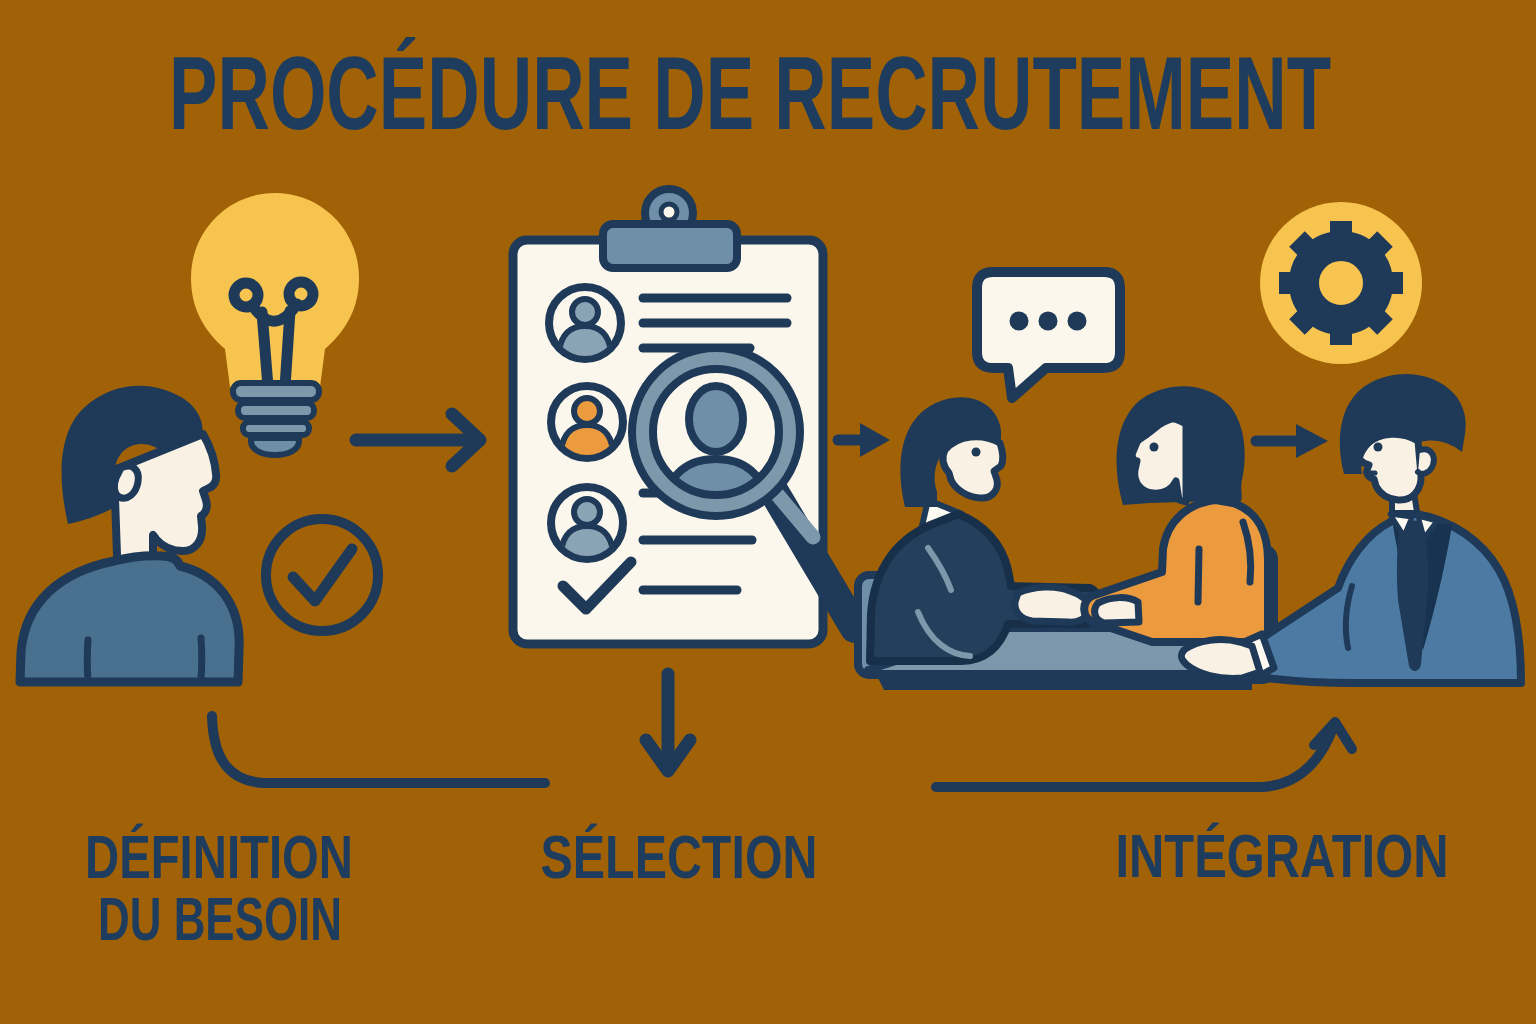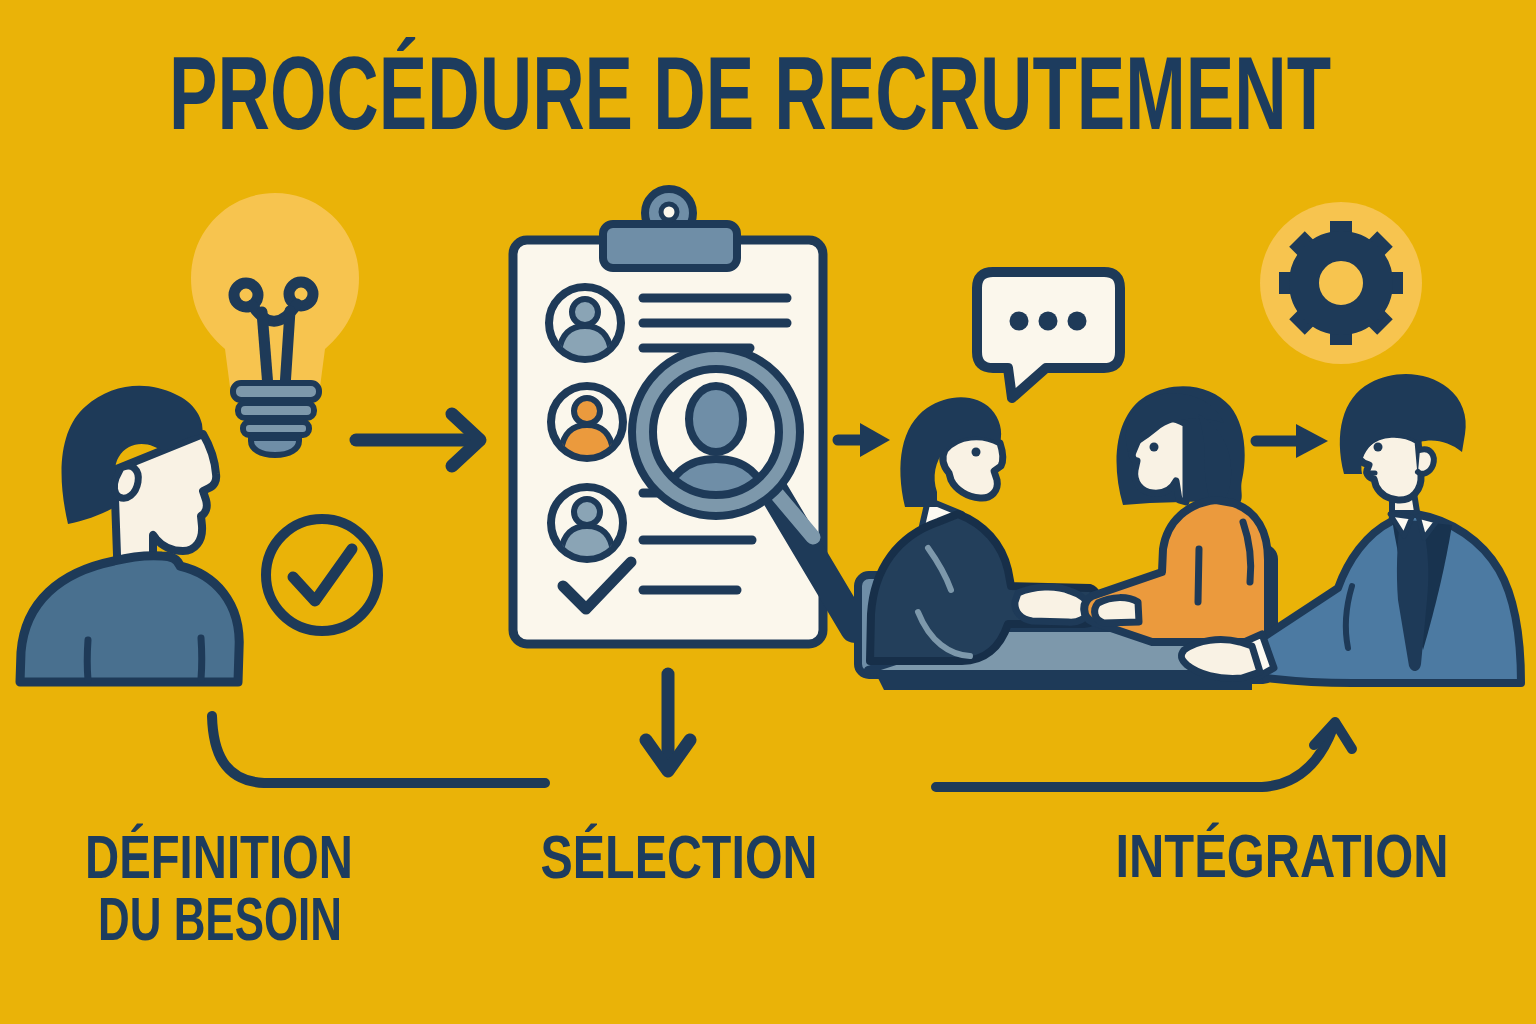--- a/index.html
+++ b/index.html
@@ -1,16 +1,16 @@
 <!DOCTYPE html>
 <html><head>
 <meta charset="utf-8">
 <style>
   html,body{margin:0;padding:0;background:#f9f4e9;}
-  .canvas{position:relative;width:1536px;height:1024px;background:#eab308;overflow:hidden;
+  .canvas{position:relative;width:1536px;height:1024px;background:#a16207;overflow:hidden;
           font-family:"Liberation Sans",sans-serif;}
   svg{position:absolute;inset:0;}
   svg text{font-family:"Liberation Sans",sans-serif;font-weight:bold;fill:#1d3c5e;}
   .o{stroke:#1e3a58;stroke-linejoin:round;stroke-linecap:round;fill:none;}
   .ink{fill:#1e3a58;}
   .inkline{stroke:#1e3a58;stroke-linecap:round;stroke-linejoin:round;fill:none;}
   .cream{fill:#f9f2e4;}
   .paper{fill:#fbf7ec;}
   .steel{fill:#7d98ab;}
   .steelD{fill:#6f8ea7;}

